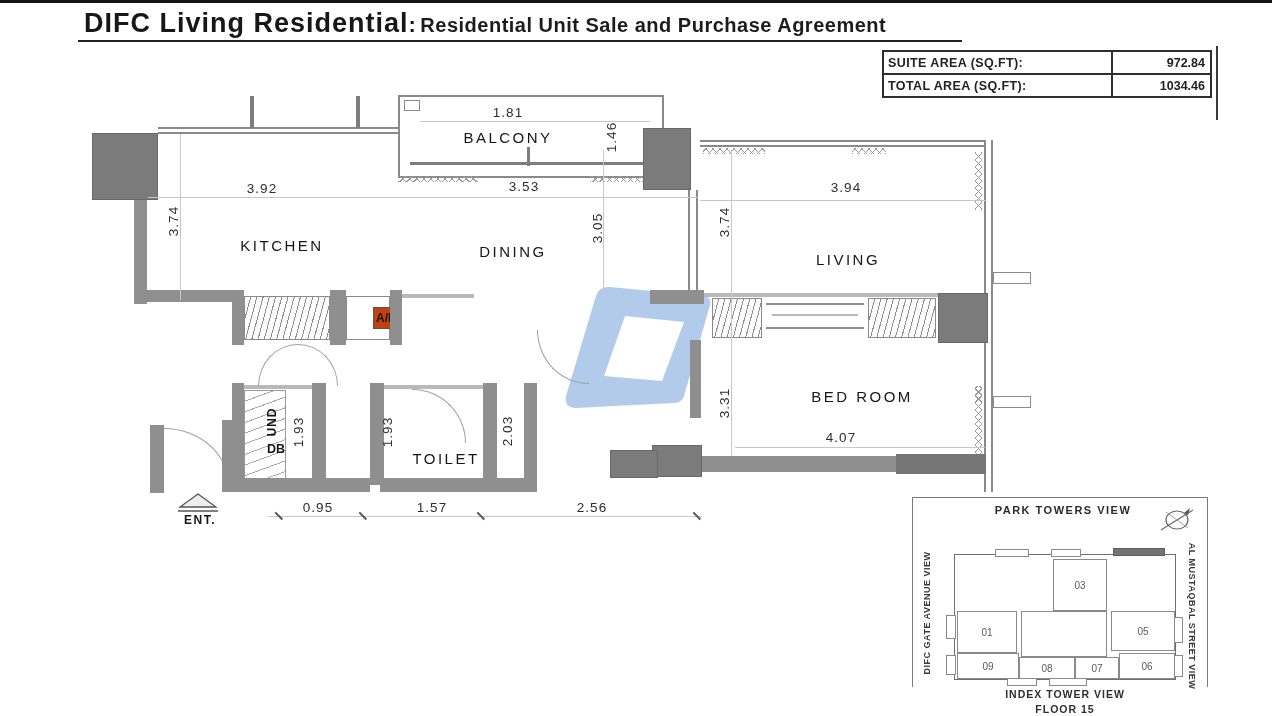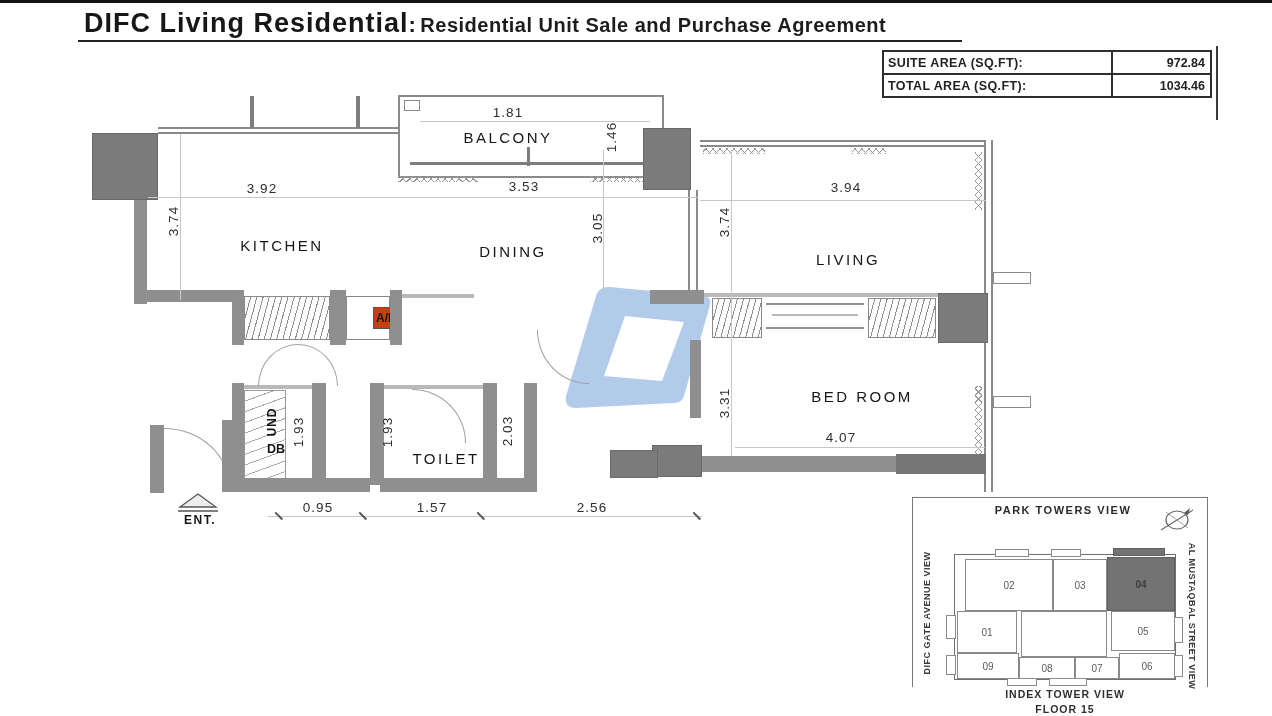--- a/index.html
+++ b/index.html
@@ -196,28 +196,22 @@
       <div class="kbump" style="left:40px;top:-6px;width:34px;height:8px;"></div>
       <div class="kbump" style="left:96px;top:-6px;width:30px;height:8px;"></div>
       <div class="kbump" style="left:158px;top:-7px;width:52px;height:8px;background:#737373;border-color:#5f5f5f;"></div>
       <div class="kbump" style="left:-9px;top:60px;width:10px;height:24px;"></div>
       <div class="kbump" style="left:-9px;top:100px;width:10px;height:20px;"></div>
       <div class="kbump" style="left:218px;top:62px;width:10px;height:26px;"></div>
       <div class="kbump" style="left:218px;top:100px;width:10px;height:22px;"></div>
       <div class="kbump" style="left:52px;top:123px;width:30px;height:8px;"></div>
       <div class="kbump" style="left:94px;top:123px;width:38px;height:8px;"></div>
 
-      <div class="kcell" style="left:10px;top:4px;width:88px;height:52px;">
-        <span>02</span>
-        </div>
       <div class="kcell" style="left:98px;top:4px;width:54px;height:52px;">
         <span>03</span>
-        </div>
-      <div class="kcell" style="left:152px;top:2px;width:68px;height:54px;background:#737373;border-color:#5f5f5f;color:#3e3e3e;font-weight:bold;">
-        <span>04</span>
         </div>
       <div class="kcell" style="left:2px;top:56px;width:60px;height:42px;">
         <span>01</span>
         </div>
       <div class="kcell" style="left:66px;top:56px;width:86px;height:46px;"></div>
       <div class="kcell" style="left:156px;top:56px;width:64px;height:40px;">
         <span>05</span>
         </div>
       <div class="kcell" style="left:2px;top:98px;width:62px;height:26px;">
         <span>09</span>

